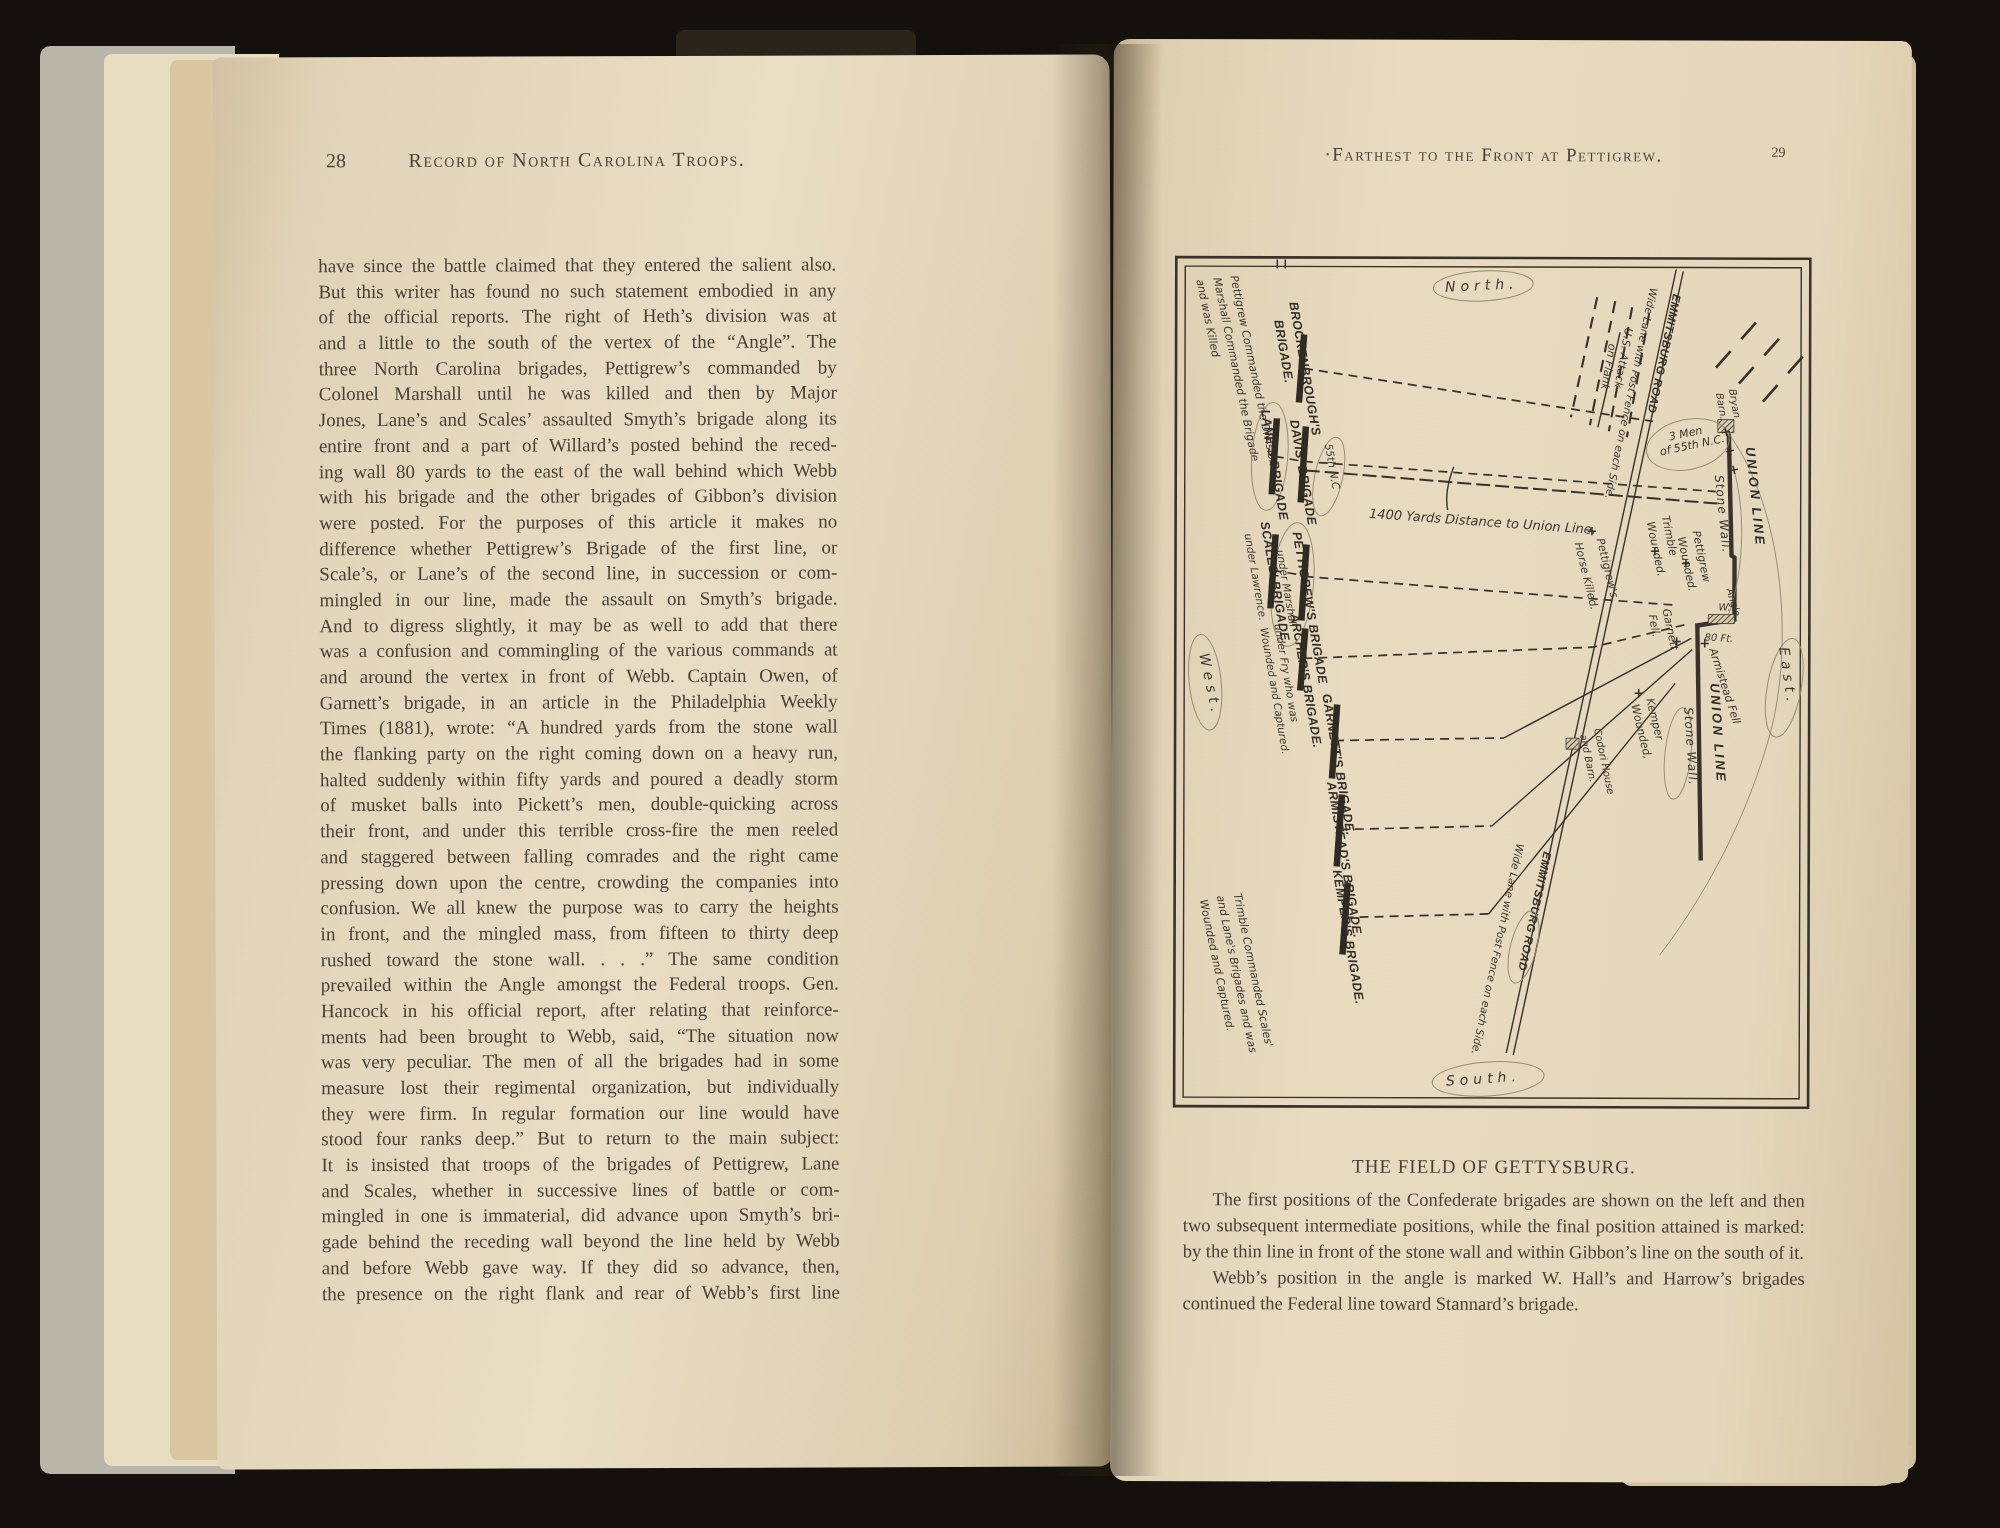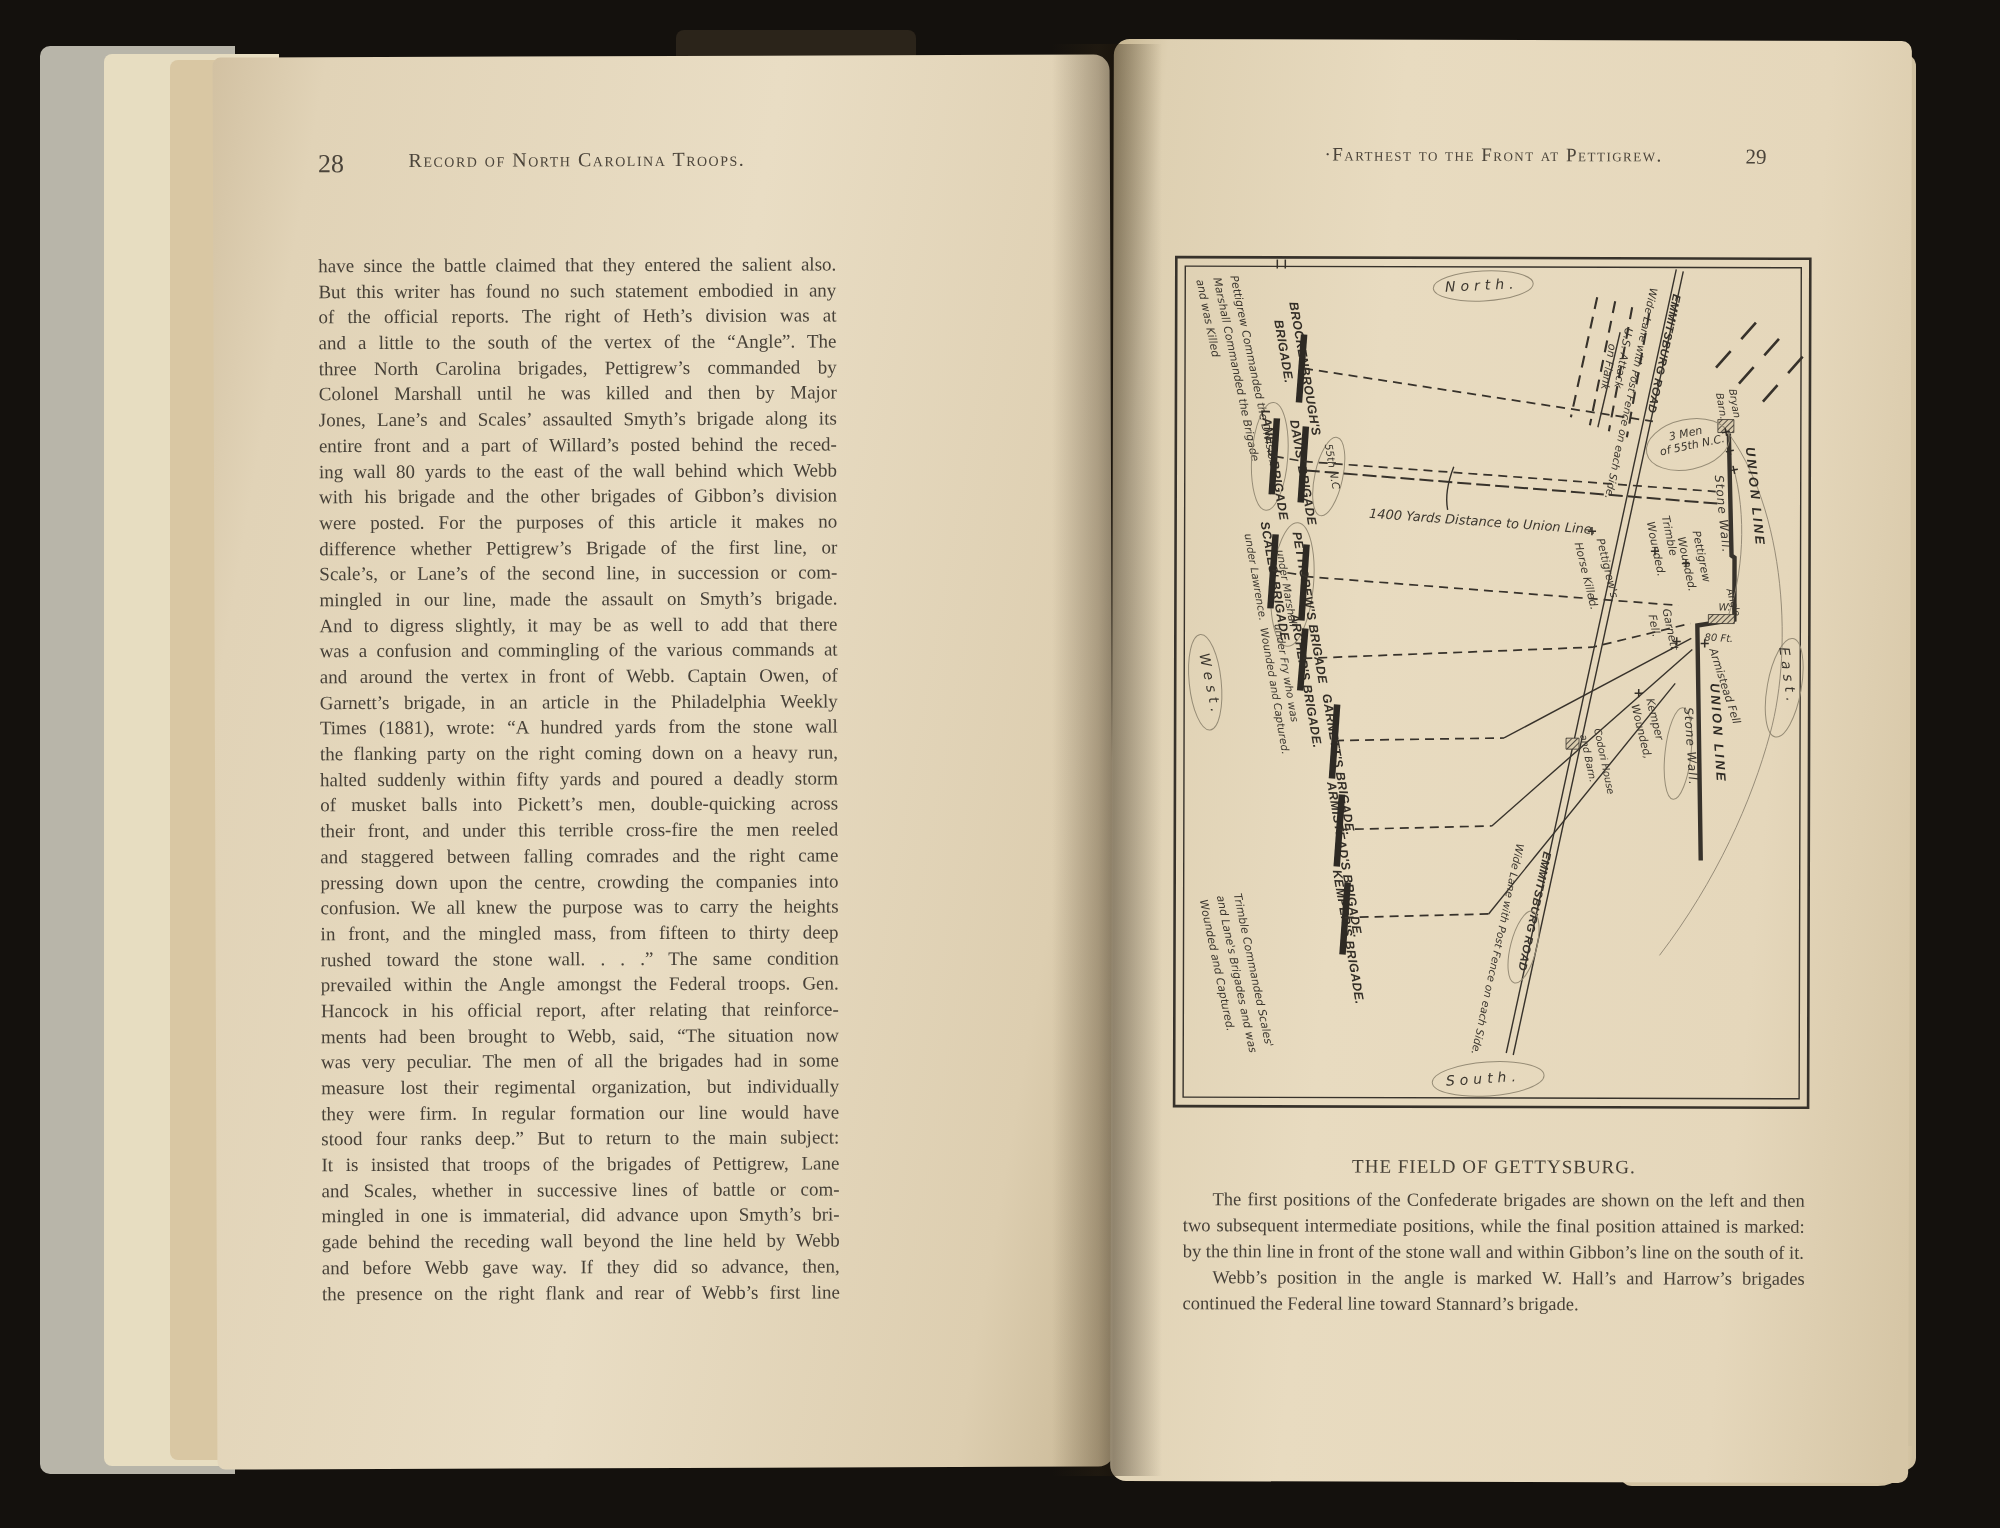--- a/index.html
+++ b/index.html
@@ -16,31 +16,31 @@
   .left-page{left:215px;top:56px;width:897px;height:1412px;z-index:2;
      background:linear-gradient(100deg,#d2c1a2 0%,#e1d3b7 10%,#e9ddc4 50%,#ddceb0 86%,#c7b694 100%);
      border-radius:8px 16px 16px 8px;transform:rotate(-0.2deg);}
   .right-page{left:1112px;top:40px;width:798px;height:1442px;z-index:2;
      background:linear-gradient(95deg,#c6b590 0%,#ded0b2 6%,#e8dbc0 32%,#e5d7bb 78%,#d6c6a6 98%);
      border-radius:16px 10px 10px 16px;transform:rotate(0.15deg);}
   .gutter{left:1052px;top:44px;width:110px;height:1432px;z-index:3;pointer-events:none;
      background:linear-gradient(90deg,rgba(56,42,22,0) 0%,rgba(56,42,22,0.30) 42%,rgba(36,26,12,0.42) 56%,rgba(56,42,22,0) 100%);}
   
   .lp-header{left:105px;top:92px;width:518px;height:30px;}
-  .lp-num{position:absolute;left:0;top:0;font-size:26px;color:#4b443a;}
+  .lp-num{position:absolute;left:8px;top:0;font-size:20px;color:#4b443a;}
   .lp-title{position:absolute;left:0;top:0;width:100%;text-align:center;font-size:20px;
      font-variant:small-caps;letter-spacing:1.5px;color:#4b443a;}
   .lp-body{left:105px;top:196px;width:518px;color:#474138;}
   .bl{font-size:19px;line-height:25.7px;text-align:justify;text-align-last:justify;
       height:25.7px;overflow:visible;white-space:normal;}
   
   .rp-header{left:60px;top:104px;width:640px;height:30px;}
   .rp-title{position:absolute;left:0;top:0;width:100%;text-align:center;font-size:19px;
      font-variant:small-caps;letter-spacing:1.5px;color:#4b443a;}
-  .rp-num{left:632px;top:104px;font-size:21px;color:#4b443a;}
+  .rp-num{left:658px;top:104px;font-size:14px;color:#4b443a;}
   .fig-caption{left:72px;top:1116px;width:622px;color:#474138;}
   .fig-title{text-align:center;font-size:19px;letter-spacing:1px;color:#453f35;}
   .cap-ps{margin-top:9px;}
   .cap-p{font-size:18.5px;line-height:26px;text-align:justify;text-indent:1.6em;color:#474138;}
   
   .fig-svg{left:60px;top:215px;}
   svg .ink{stroke:#37322b;fill:none;}
   svg .bar{stroke:#2e2a24;stroke-width:6.5;}
   svg .dash{stroke:#37322b;stroke-width:1.7;fill:none;stroke-dasharray:9 6;}
   svg .dash2{stroke:#37322b;stroke-width:2;fill:none;stroke-dasharray:14 5;}

